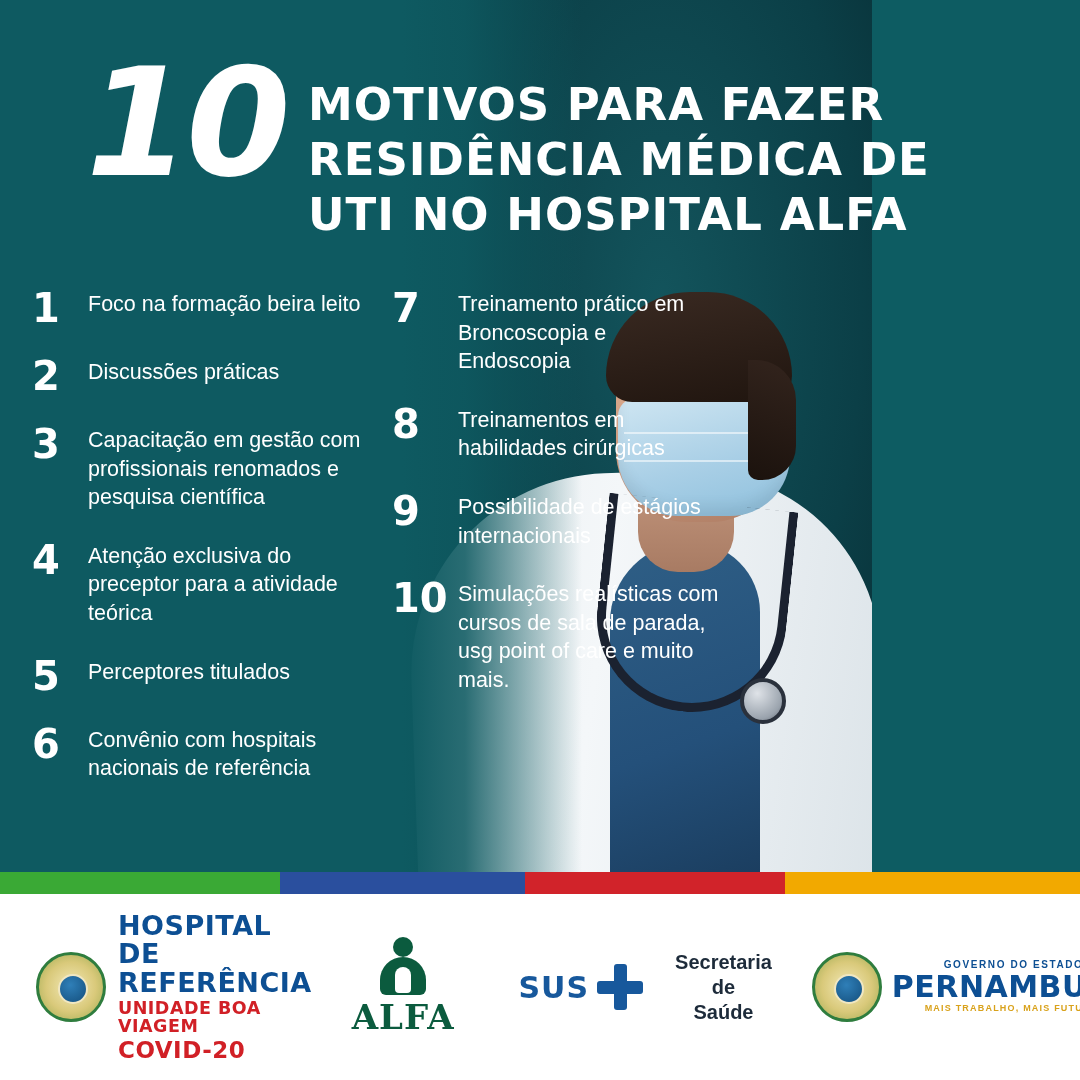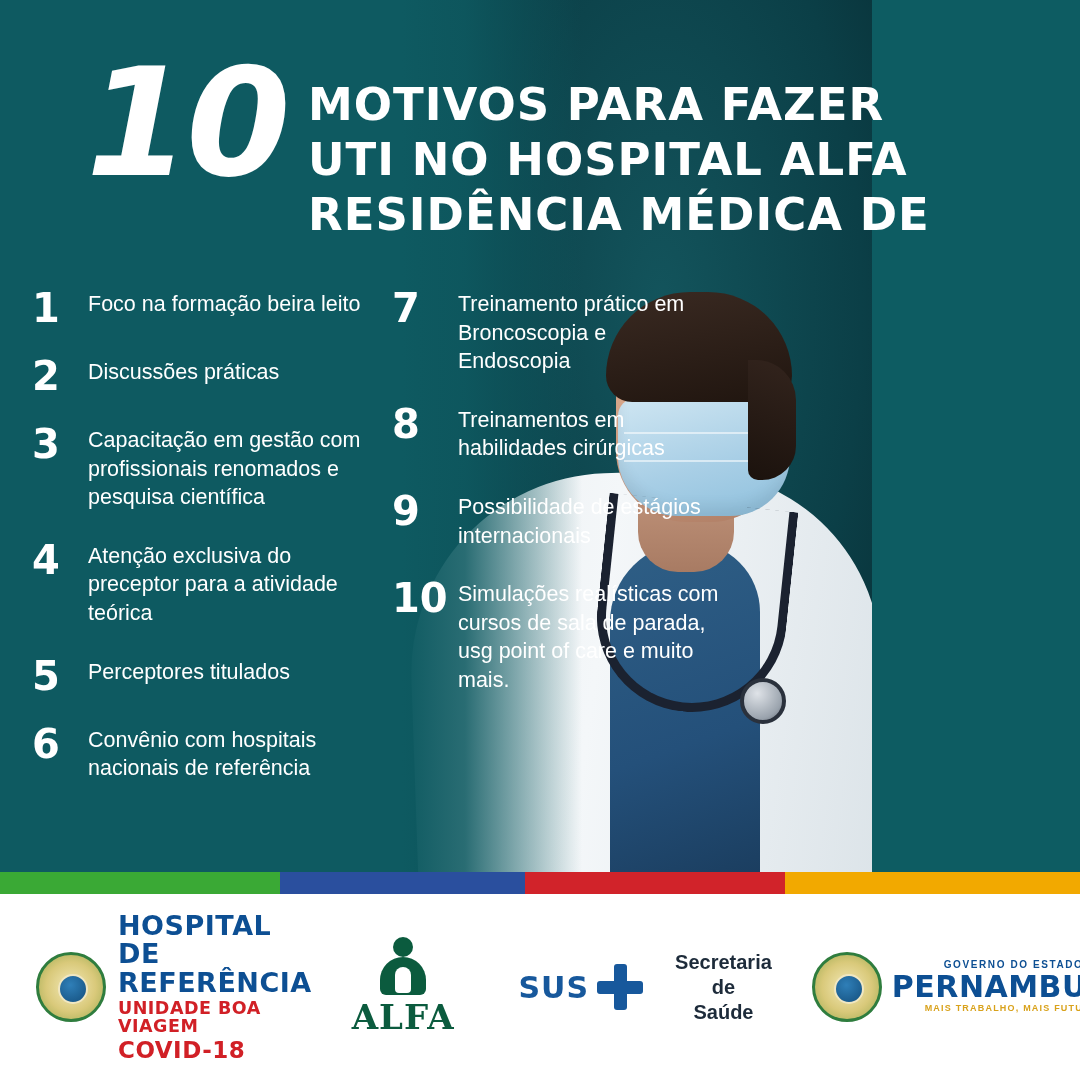--- a/index.html
+++ b/index.html
@@ -318,22 +318,22 @@
     <div class="fig-hair-side"></div>
     <div class="stetho"></div>
     <div class="stetho-bell"></div>
     <div class="photo-fade"></div>
   </div>
 
   <div class="header">
     <div class="big-ten">10</div>
     <div class="title">
       <div>MOTIVOS PARA FAZER</div>
+      <div>RESIDÊNCIA MÉDICA DE</div>
       <div>UTI NO HOSPITAL ALFA</div>
-      <div>RESIDÊNCIA MÉDICA DE</div>
     </div>
   </div>
 
   <div class="col col-left">
     <div class="item">
       <div class="num">1</div>
       <div class="txt">Foco na formação beira leito</div>
     </div>
     <div class="item">
       <div class="num">2</div>
@@ -384,21 +384,21 @@
   </div>
 
   <div class="footer">
 
     <div class="logo logo-hosp">
       <div class="crest"></div>
       <div class="hosp-text">
         <div class="hosp-l1">HOSPITAL</div>
         <div class="hosp-l2">DE REFERÊNCIA</div>
         <div class="hosp-l3">UNIDADE BOA VIAGEM</div>
-        <div class="hosp-l4">COVID-18</div>
+        <div class="hosp-l4">COVID-20</div>
       </div>
     </div>
 
     <div class="logo logo-imip">
       <div class="imip-fig">
         <div class="imip-head"></div>
         <div class="imip-body"></div>
       </div>
       <div class="imip-word">ALFA</div>
     </div>

